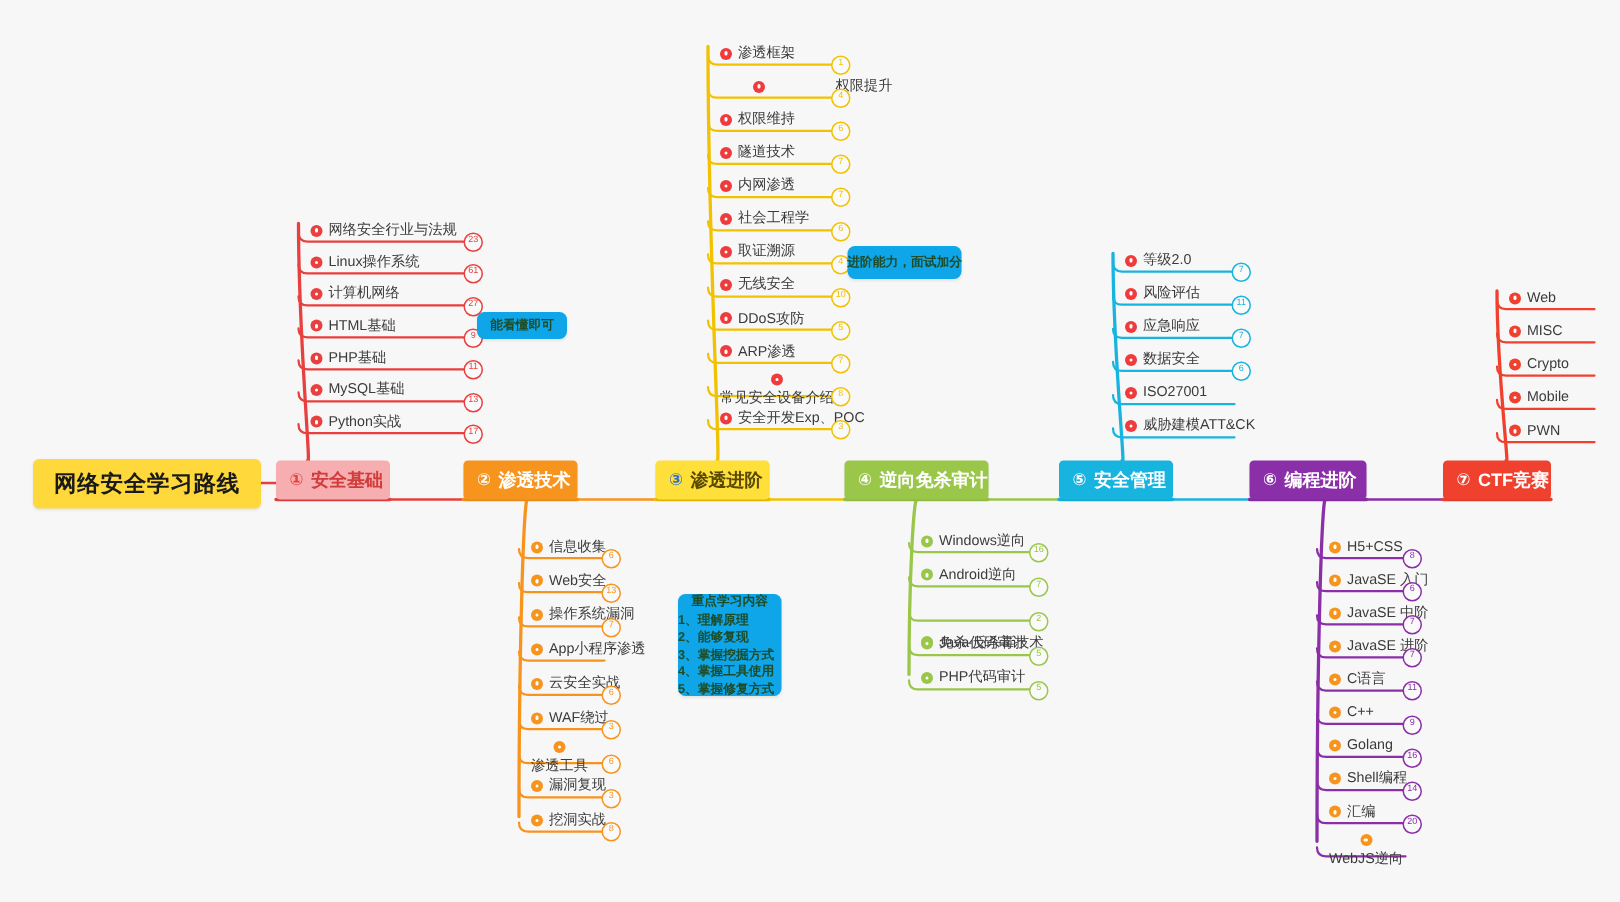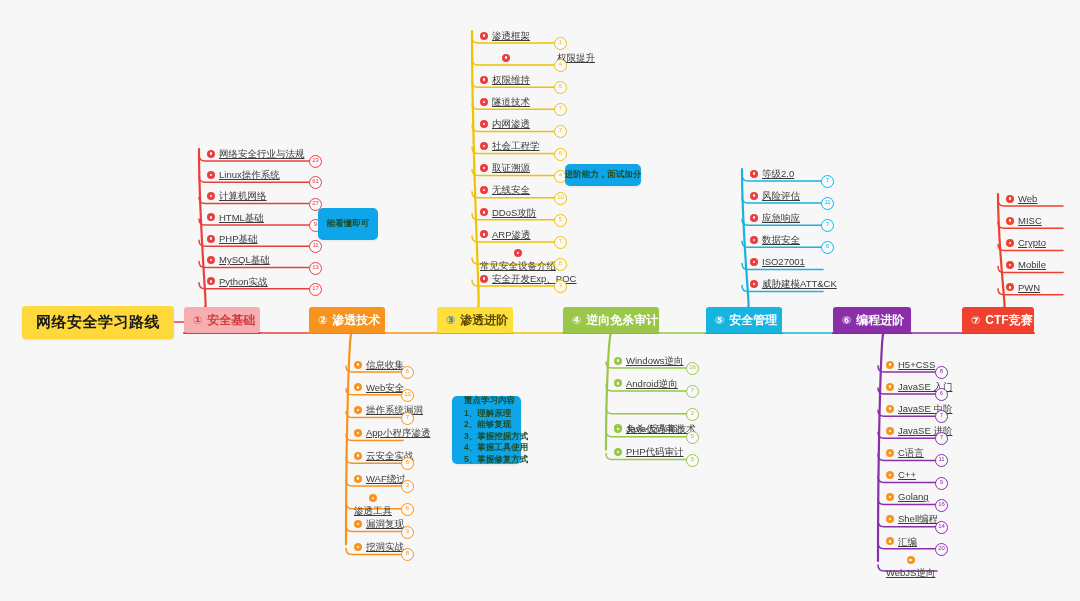--- a/index.html
+++ b/index.html
@@ -56,41 +56,41 @@
   }
   .leaf .dot{
     width:8px;height:8px;border-radius:50%;
     display:inline-flex;align-items:center;justify-content:center;
     flex:0 0 8px;position:relative;
   }
   .leaf .dot::after{
     content:"";position:absolute;
     width:2.6px;height:2.6px;border-radius:50%;background:#fff;
   }
-  .leaf .lbl{line-height:1;text-decoration:underline;}
+  .leaf .lbl{line-height:1;}
 
   .badge{
     position:absolute;width:11px;height:11px;border-radius:50%;
     border:1px solid rgba(0,0,0,.18);
     background:#fafafa;
     font-size:6px;line-height:9px;text-align:center;
     color:#9a9a9a;z-index:6;
   }
 
   
   .note{
     position:absolute;background:#0ea5e9;border-radius:5px;
     color:#1d4d28;font-size:8.5px;font-weight:bold;
     display:flex;flex-direction:column;justify-content:center;
     box-sizing:border-box;z-index:6;
     box-shadow:0 1px 2px rgba(0,0,0,.08);
   }
   .note.single{align-items:center;padding:5px 7px;}
   .note .nline{line-height:11.5px;white-space:nowrap;}
-  .note.multi{padding:5px 12px;}
+  .note.multi{padding:5px 0;}
   .note.multi .nline:first-child{text-align:center;margin-bottom:1px;}
 </style>
 </head>
 <body>
 
 <div id="canvas">
 
   <svg id="wires" viewBox="0 0 1080 601" xmlns="http://www.w3.org/2000/svg">
       <path d="M 174 322 H 184" fill="none" stroke="#e8403f" stroke-width="1.6" stroke-linecap="round"></path>
       <path d="M 184 333 H 260" fill="none" stroke="#e8403f" stroke-width="2.2" stroke-linecap="round"></path>
@@ -428,21 +428,21 @@
       </div>
     </div>
   <div id="notes">
       <div class="badge" style="left: 309px; top: 155px; border-color: rgb(232, 64, 63); color: rgb(232, 64, 63);">23</div>
       <div class="badge" style="left: 309px; top: 176.3px; border-color: rgb(232, 64, 63); color: rgb(232, 64, 63);">61</div>
       <div class="badge" style="left: 309px; top: 197.6px; border-color: rgb(232, 64, 63); color: rgb(232, 64, 63);">27</div>
       <div class="badge" style="left: 309px; top: 218.9px; border-color: rgb(232, 64, 63); color: rgb(232, 64, 63);">9</div>
       <div class="badge" style="left: 309px; top: 240.2px; border-color: rgb(232, 64, 63); color: rgb(232, 64, 63);">11</div>
       <div class="badge" style="left: 309px; top: 261.5px; border-color: rgb(232, 64, 63); color: rgb(232, 64, 63);">13</div>
       <div class="badge" style="left: 309px; top: 282.8px; border-color: rgb(232, 64, 63); color: rgb(232, 64, 63);">17</div>
-      <div class="note single" style="left: 318px; top: 208px; width: 60px; height: 32px;">
+      <div class="note single" style="left: 318px; top: 208px; width: 60px; height: 18px;">
         <div class="nline">能看懂即可</div>
       </div>
       <div class="badge" style="left: 401px; top: 366px; border-color: rgb(247, 148, 30); color: rgb(247, 148, 30);">6</div>
       <div class="badge" style="left: 401px; top: 388.8px; border-color: rgb(247, 148, 30); color: rgb(247, 148, 30);">13</div>
       <div class="badge" style="left: 401px; top: 411.6px; border-color: rgb(247, 148, 30); color: rgb(247, 148, 30);">7</div>
       <div class="badge" style="left: 401px; top: 457.2px; border-color: rgb(247, 148, 30); color: rgb(247, 148, 30);">6</div>
       <div class="badge" style="left: 401px; top: 480px; border-color: rgb(247, 148, 30); color: rgb(247, 148, 30);">3</div>
       <div class="badge" style="left: 401px; top: 502.8px; border-color: rgb(247, 148, 30); color: rgb(247, 148, 30);">6</div>
       <div class="badge" style="left: 401px; top: 525.6px; border-color: rgb(247, 148, 30); color: rgb(247, 148, 30);">3</div>
       <div class="badge" style="left: 401px; top: 548.4px; border-color: rgb(247, 148, 30); color: rgb(247, 148, 30);">8</div>

